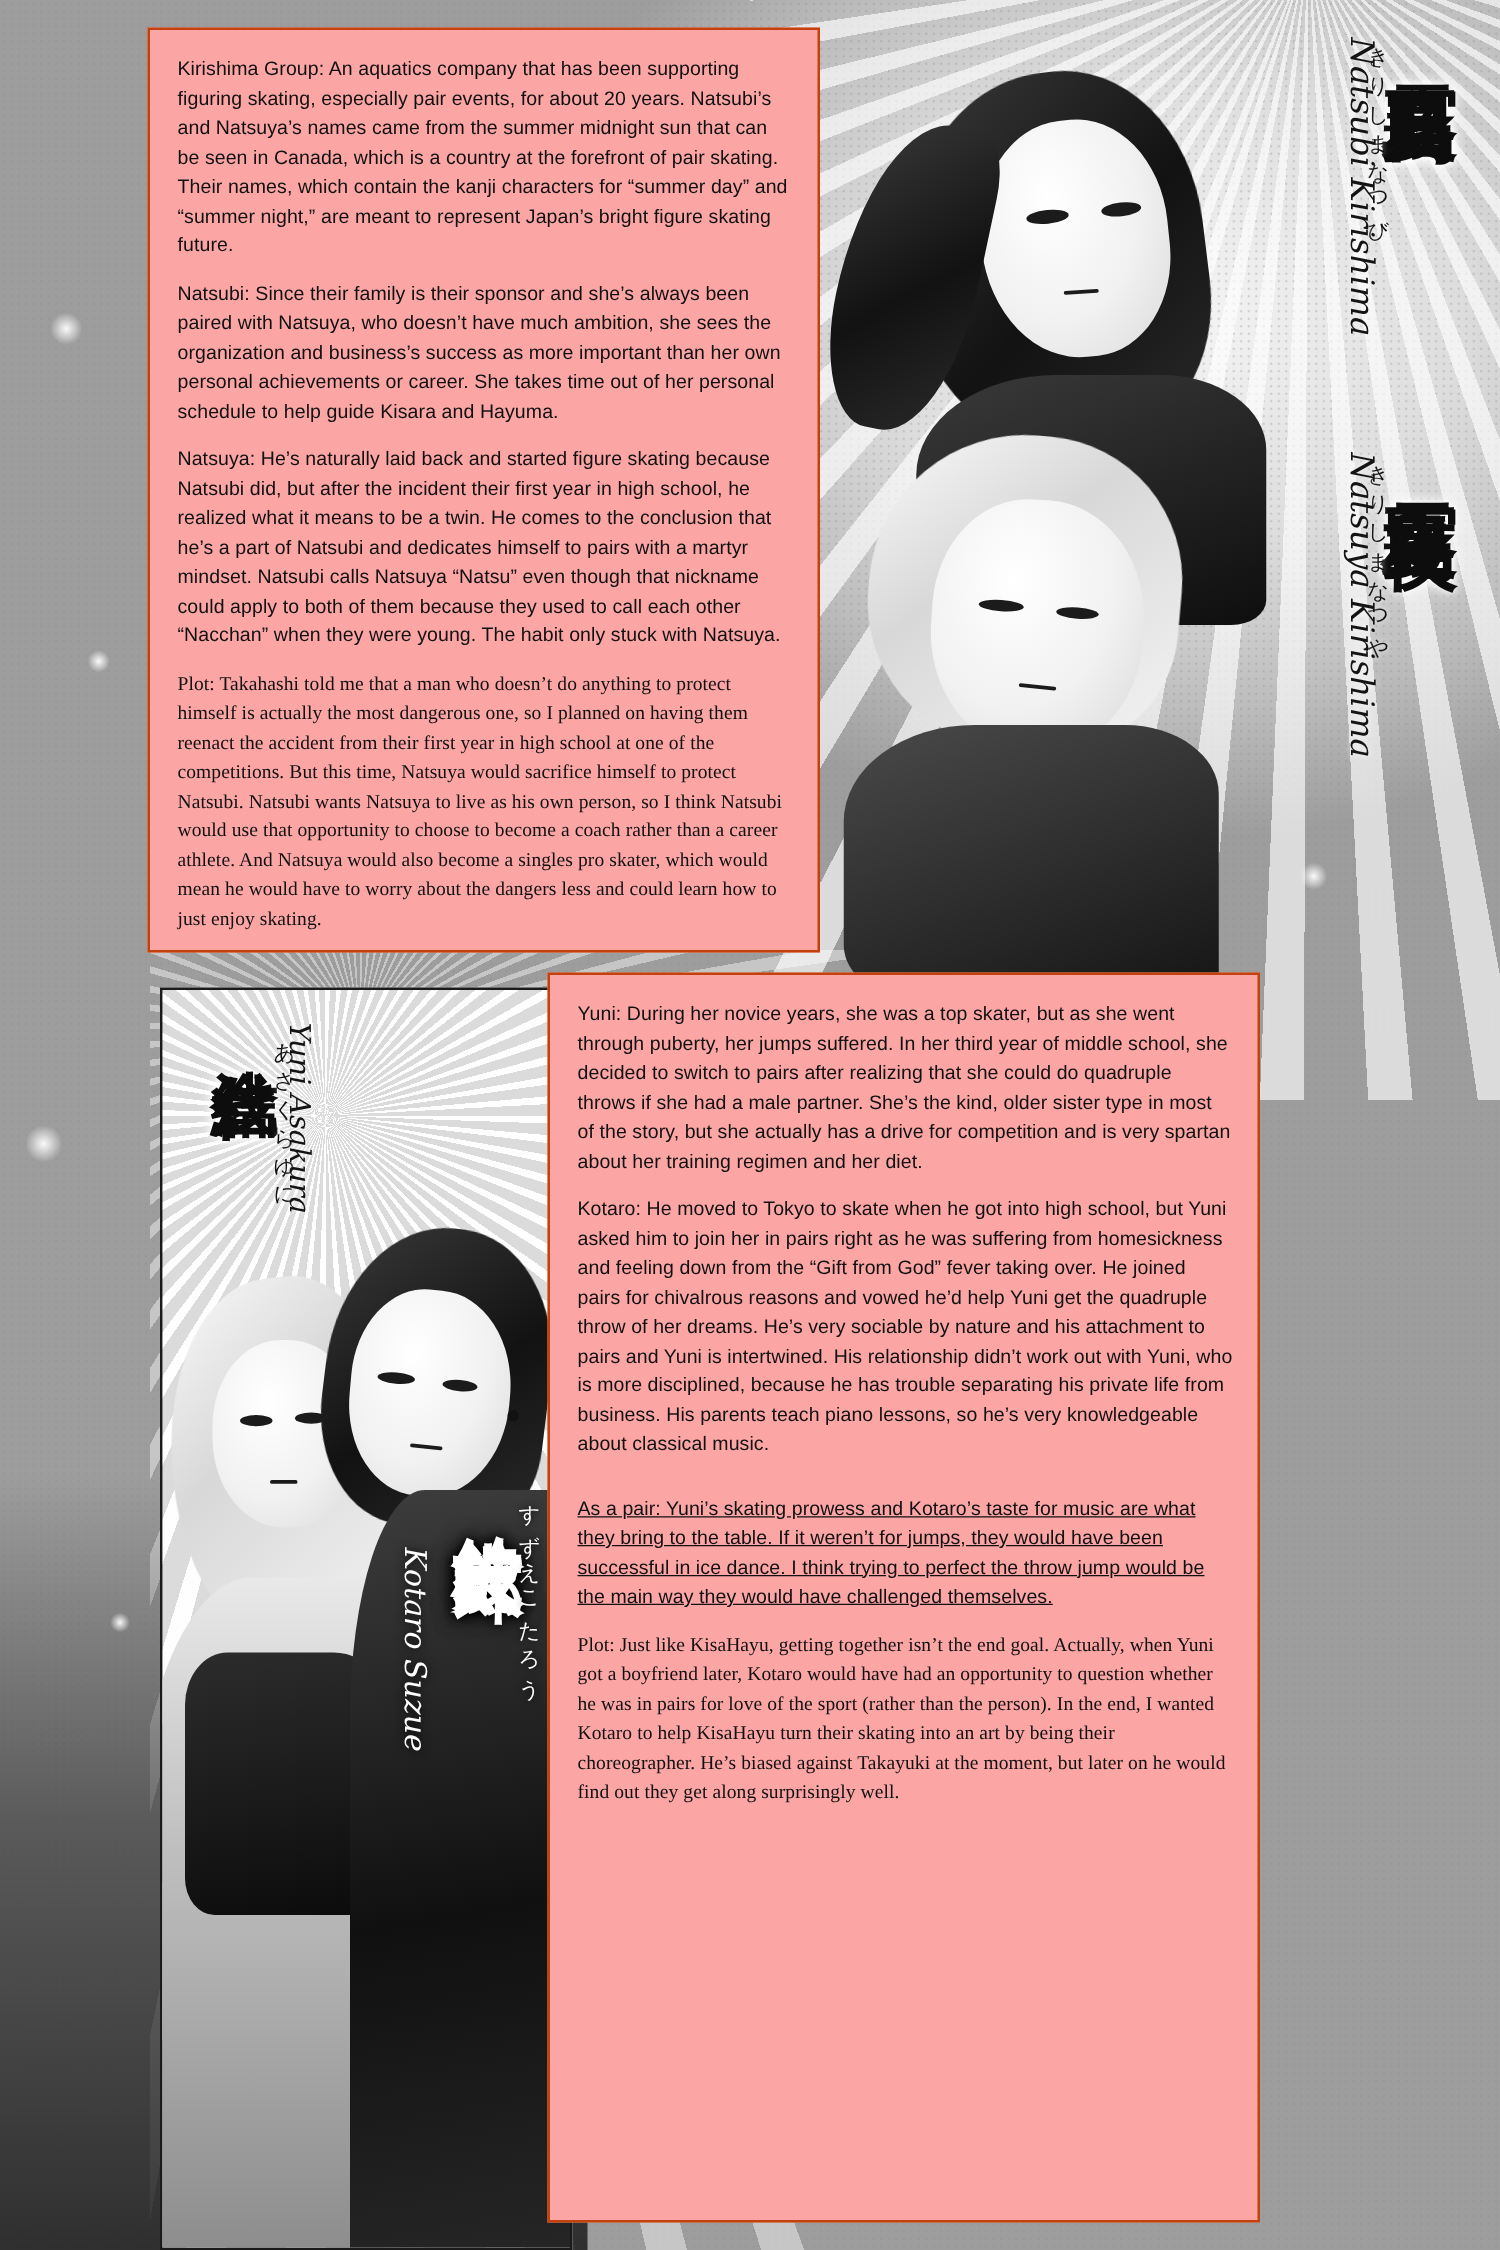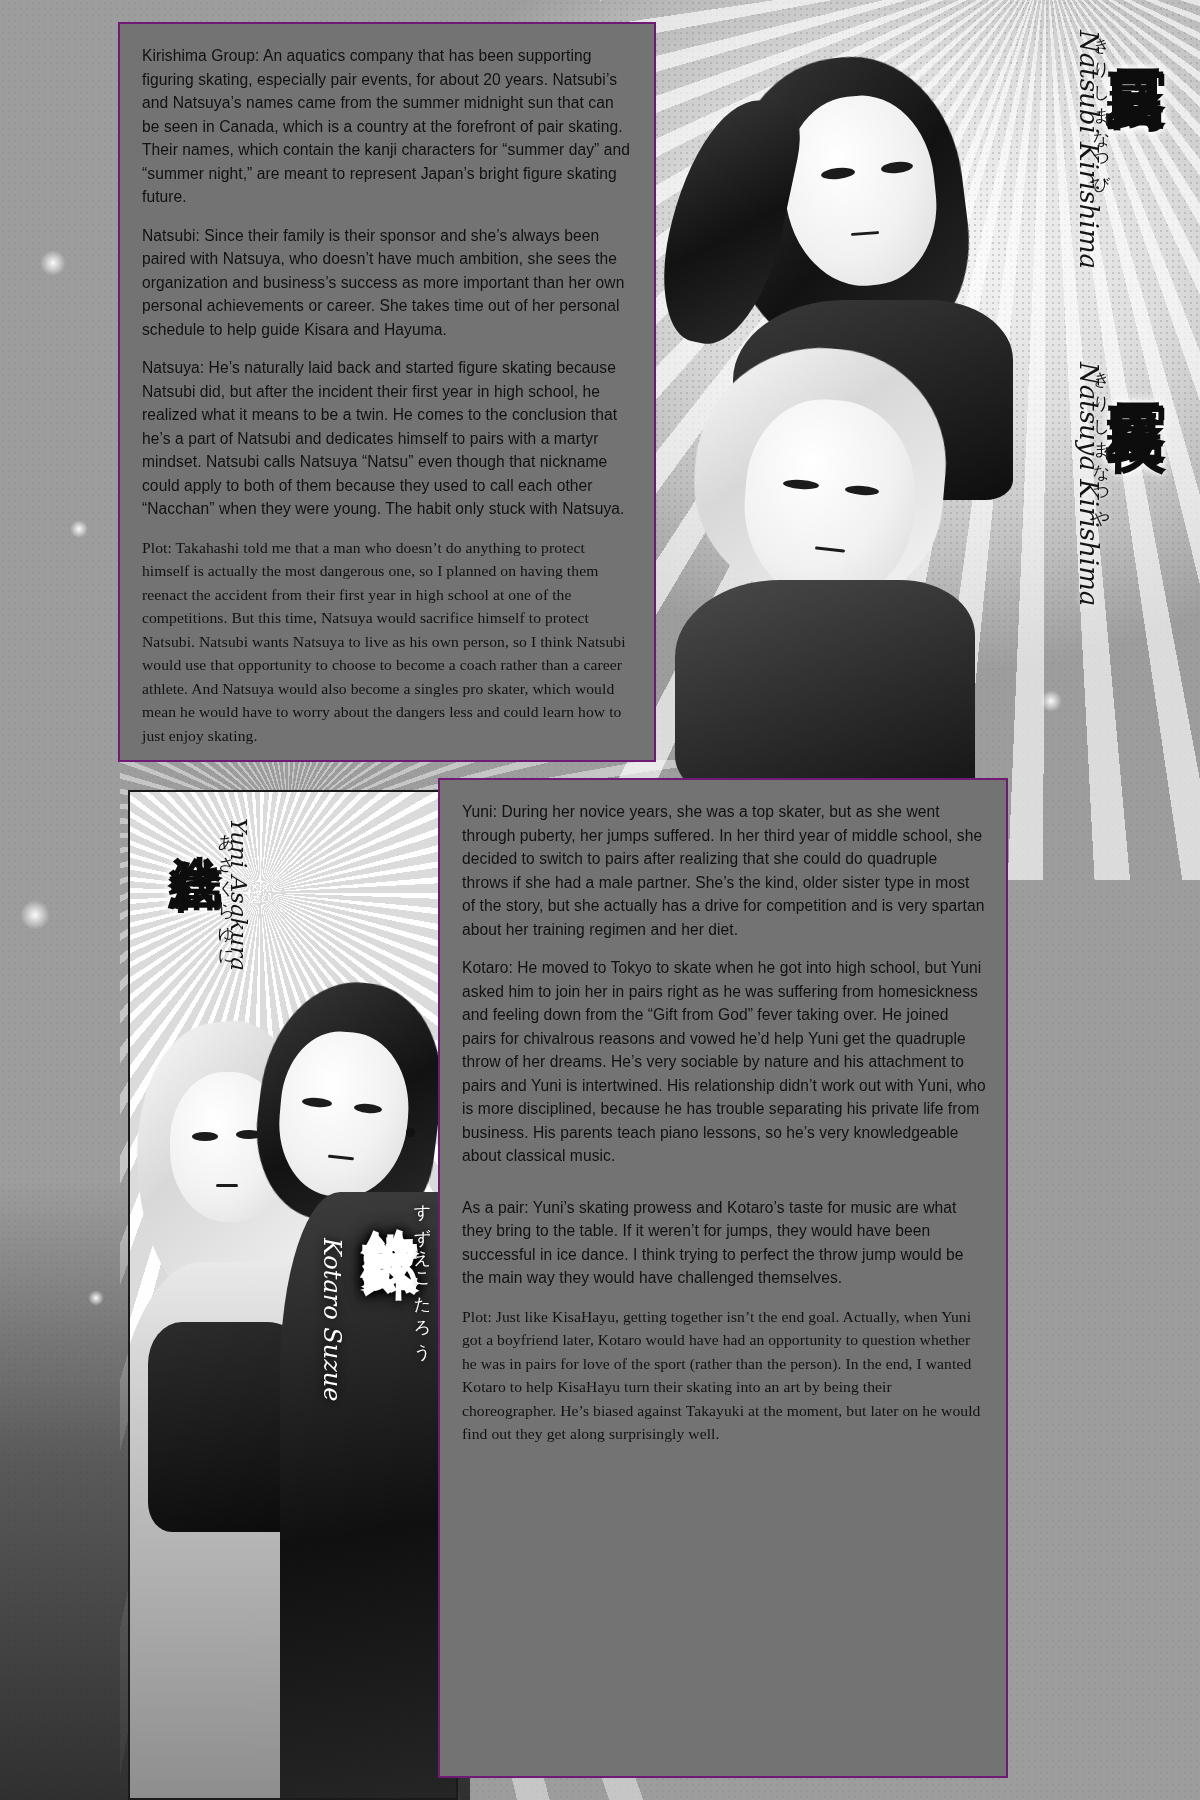--- a/index.html
+++ b/index.html
@@ -59,22 +59,22 @@
   .bg-sparkle {
     position: absolute;
     border-radius: 50%;
     background: radial-gradient(circle, rgba(255,255,255,.95) 0%, rgba(255,255,255,0) 70%);
     pointer-events: none;
   }
 
   
   .panel {
     position: absolute;
-    background: #737373;
-    border: 2px solid #701a75;
+    background: #fca5a5;
+    border: 2px solid #c2410c;
     box-sizing: border-box;
   }
   .panel-top-text {
     left: 118px; top: 22px;
     width: 538px; height: 740px;
     padding: 20px 22px 10px 22px;
   }
   .panel-bottom-text {
     left: 438px; top: 778px;
     width: 570px; height: 1000px;
@@ -248,17 +248,17 @@
   <div class="panel panel-top-text">
     <p class="para">Kirishima Group: An aquatics company that has been supporting figuring skating, especially pair events, for about 20 years. Natsubi’s and Natsuya’s names came from the summer midnight sun that can be seen in Canada, which is a country at the forefront of pair skating. Their names, which contain the kanji characters for “summer day” and “summer night,” are meant to represent Japan’s bright figure skating future.</p>
     <p class="para">Natsubi: Since their family is their sponsor and she’s always been paired with Natsuya, who doesn’t have much ambition, she sees the organization and business’s success as more important than her own personal achievements or career. She takes time out of her personal schedule to help guide Kisara and Hayuma.</p>
     <p class="para">Natsuya: He’s naturally laid back and started figure skating because Natsubi did, but after the incident their first year in high school, he realized what it means to be a twin. He comes to the conclusion that he’s a part of Natsubi and dedicates himself to pairs with a martyr mindset. Natsubi calls Natsuya “Natsu” even though that nickname could apply to both of them because they used to call each other “Nacchan” when they were young. The habit only stuck with Natsuya.</p>
     <p class="para">Plot: Takahashi told me that a man who doesn’t do anything to protect himself is actually the most dangerous one, so I planned on having them reenact the accident from their first year in high school at one of the competitions. But this time, Natsuya would sacrifice himself to protect Natsubi. Natsubi wants Natsuya to live as his own person, so I think Natsubi would use that opportunity to choose to become a coach rather than a career athlete. And Natsuya would also become a singles pro skater, which would mean he would have to worry about the dangers less and could learn how to just enjoy skating.</p>
   </div>
 
   <div class="panel panel-bottom-text">
     <p class="para">Yuni: During her novice years, she was a top skater, but as she went through puberty, her jumps suffered. In her third year of middle school, she decided to switch to pairs after realizing that she could do quadruple throws if she had a male partner. She’s the kind, older sister type in most of the story, but she actually has a drive for competition and is very spartan about her training regimen and her diet.</p>
     <p class="para">Kotaro: He moved to Tokyo to skate when he got into high school, but Yuni asked him to join her in pairs right as he was suffering from homesickness and feeling down from the “Gift from God” fever taking over. He joined pairs for chivalrous reasons and vowed he’d help Yuni get the quadruple throw of her dreams. He’s very sociable by nature and his attachment to pairs and Yuni is intertwined. His relationship didn’t work out with Yuni, who is more disciplined, because he has trouble separating his private life from business. His parents teach piano lessons, so he’s very knowledgeable about classical music.</p>
-    <p class="para" style="margin-top:28px;">As a pair: Yuni’s skating prowess and Kotaro’s taste for music are what they bring to the table. If it weren’t for jumps, they would have been successful in ice dance. I think trying to perfect the throw jump would be the main way they would have challenged themselves.</p>
+    <p class="para" style="margin-top:28px;text-decoration:underline;">As a pair: Yuni’s skating prowess and Kotaro’s taste for music are what they bring to the table. If it weren’t for jumps, they would have been successful in ice dance. I think trying to perfect the throw jump would be the main way they would have challenged themselves.</p>
     <p class="para">Plot: Just like KisaHayu, getting together isn’t the end goal. Actually, when Yuni got a boyfriend later, Kotaro would have had an opportunity to question whether he was in pairs for love of the sport (rather than the person). In the end, I wanted Kotaro to help KisaHayu turn their skating into an art by being their choreographer. He’s biased against Takayuki at the moment, but later on he would find out they get along surprisingly well.</p>
   </div>
 
 </div>
 
 </body></html>

